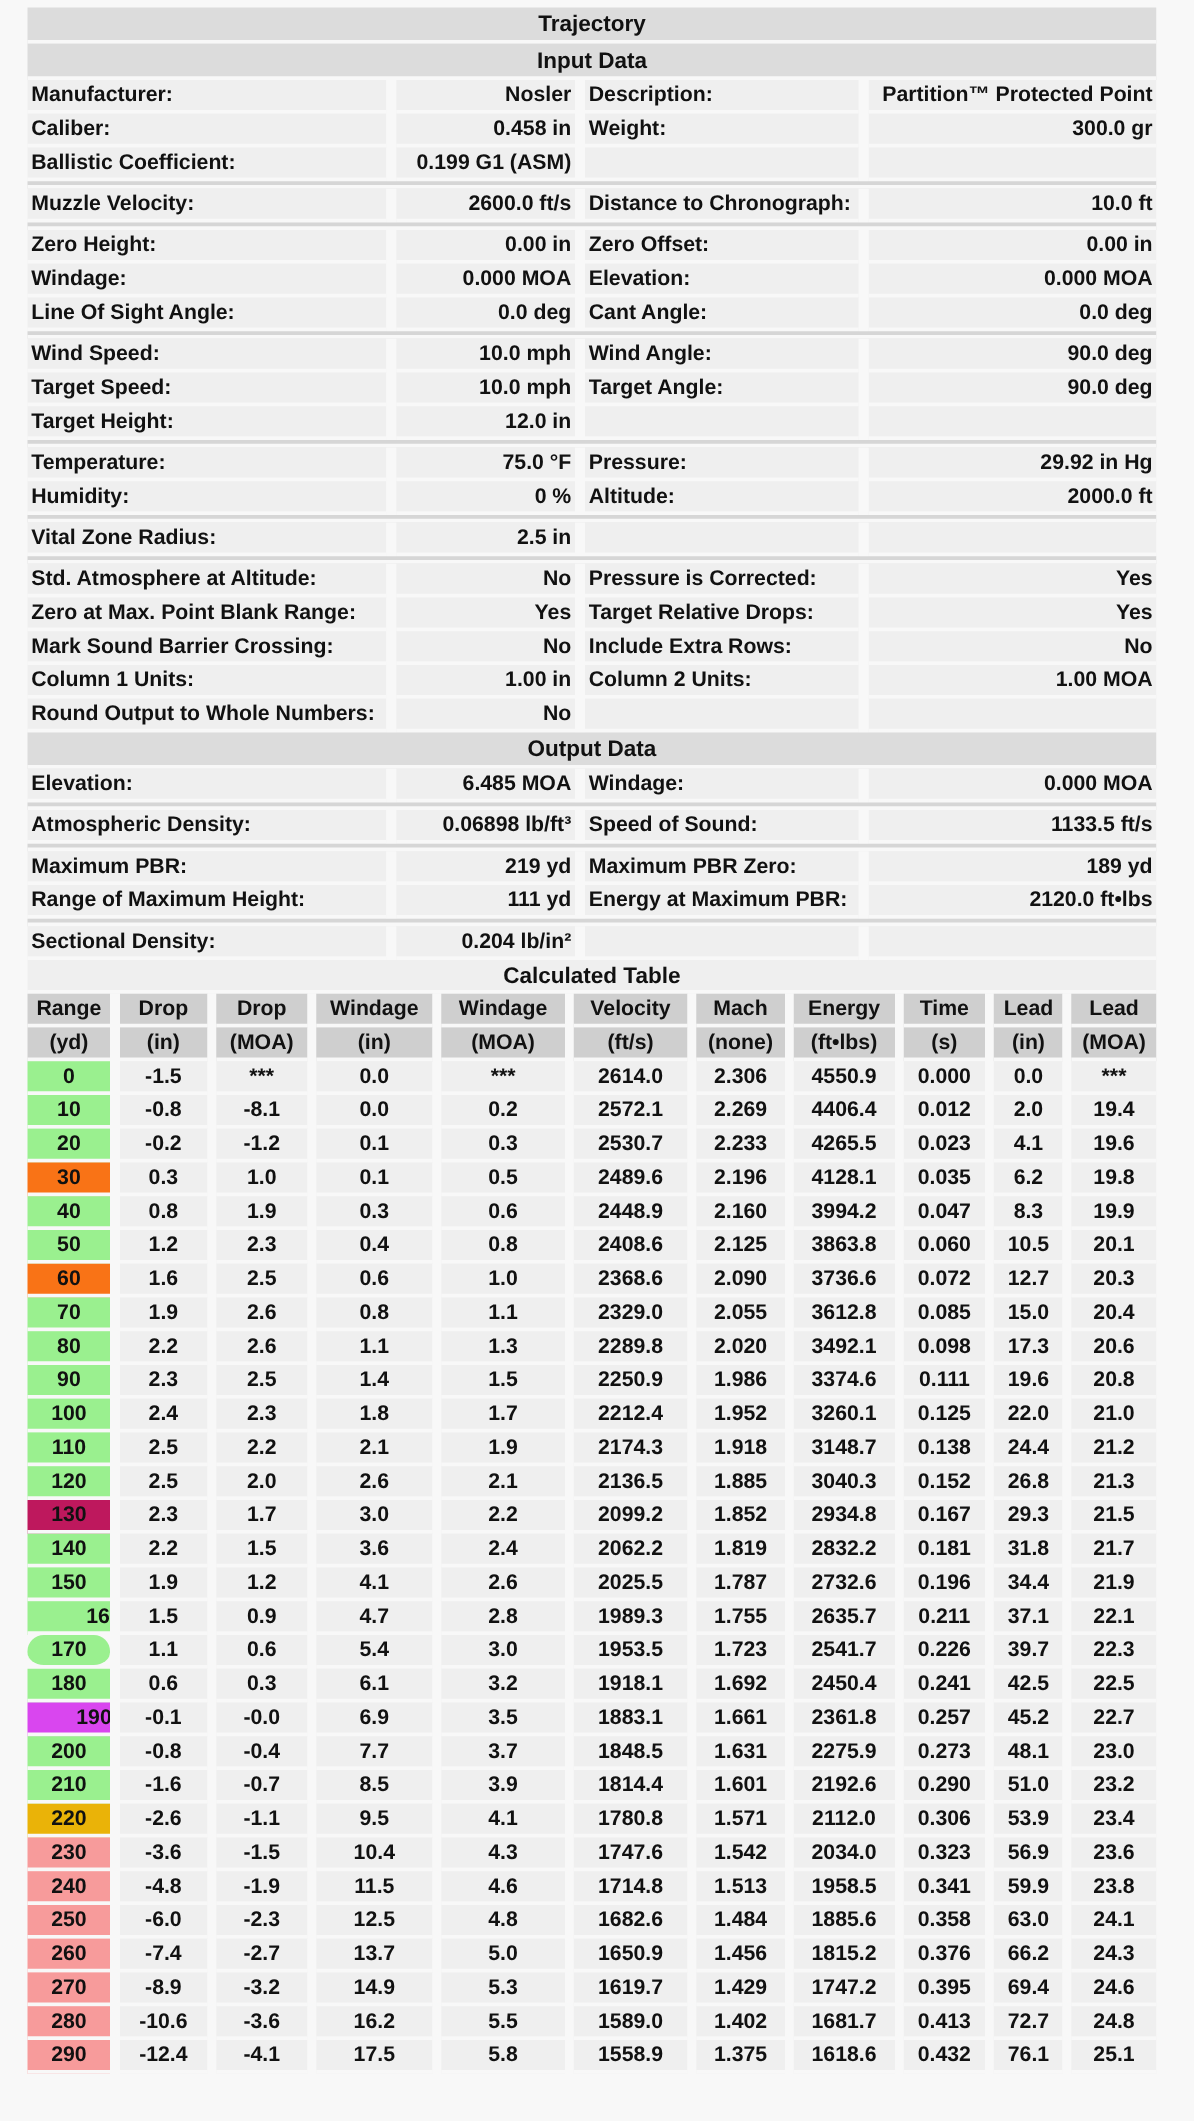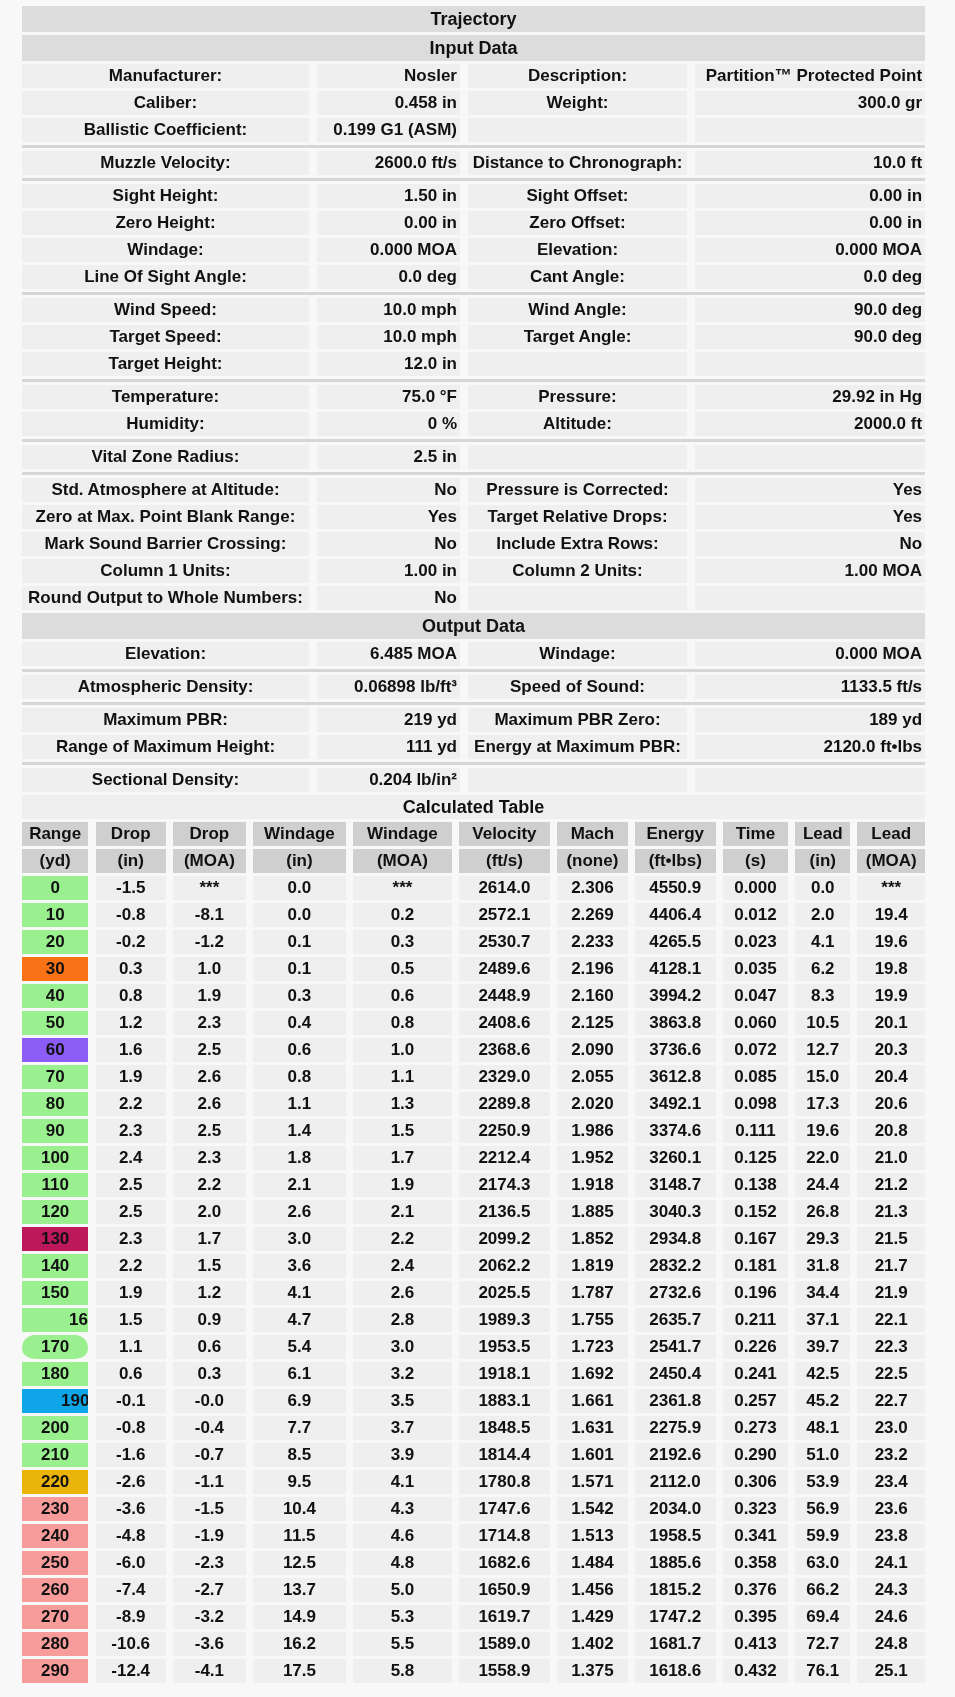--- a/index.html
+++ b/index.html
@@ -9,21 +9,21 @@
     font-family:"Liberation Sans", "DejaVu Sans", sans-serif;
     color:#111;
   }
   .wrap { position:absolute; left:22px; top:6px; width:903px; }
   table { border-collapse:separate; border-spacing:0; width:903px; table-layout:fixed; }
   td, th { padding:0 3px; font-size:17px; font-weight:bold; white-space:nowrap; overflow:hidden; }
   .hdr td { background:#dcdcdc; text-align:center; height:26px; font-size:18px; border-bottom:3px solid #f8f8f8; }
   .kv td { background:#efefef; height:24px; border-bottom:3px solid #f8f8f8; }
   .kv td.gap { background:#f8f8f8; padding:0; }
   .kv td.v { text-align:right; }
-  .kv td.l { text-align:center; }
+  .kv td.l { text-align:left; }
   .sep td { height:3px; padding:0; background:#d6d6d6; border-bottom:3px solid #f8f8f8; }
   .calc { margin-top:0; }
   .calc th { background:#cfcfcf; text-align:center; height:24px; font-weight:bold; border-bottom:3px solid #f8f8f8; }
   .calc td { background:#efefef; text-align:center; height:24px; border-bottom:3px solid #f8f8f8; }
   .calc td.g, .calc th.g { background:#f8f8f8; padding:0; }
   .calc td.ok { background:#9af08f; }
   .calc td.bad { background:#f79b9b; }
 </style>
 </head>
 <body>
@@ -80,29 +80,20 @@
           <td class="l">Muzzle Velocity:</td>
           <td class="gap"></td>
           <td class="v">2600.0 ft/s</td>
           <td class="gap"></td>
           <td class="l">Distance to Chronograph:</td>
           <td class="gap"></td>
           <td class="v">10.0 ft</td>
         </tr>
         <tr class="sep">
           <td colspan="7"></td>
-        </tr>
-        <tr class="kv">
-          <td class="l">Sight Height:</td>
-          <td class="gap"></td>
-          <td class="v">1.50 in</td>
-          <td class="gap"></td>
-          <td class="l">Sight Offset:</td>
-          <td class="gap"></td>
-          <td class="v">0.00 in</td>
         </tr>
         <tr class="kv">
           <td class="l">Zero Height:</td>
           <td class="gap"></td>
           <td class="v">0.00 in</td>
           <td class="gap"></td>
           <td class="l">Zero Offset:</td>
           <td class="gap"></td>
           <td class="v">0.00 in</td>
         </tr>
@@ -505,21 +496,21 @@
           <td class="g"></td>
           <td>3863.8</td>
           <td class="g"></td>
           <td>0.060</td>
           <td class="g"></td>
           <td>10.5</td>
           <td class="g"></td>
           <td>20.1</td>
         </tr>
         <tr>
-          <td class="ok" style="background: #8b5cf6;">60</td>
+          <td class="ok" style="background: #f97316;">60</td>
           <td class="g"></td>
           <td>1.6</td>
           <td class="g"></td>
           <td>2.5</td>
           <td class="g"></td>
           <td>0.6</td>
           <td class="g"></td>
           <td>1.0</td>
           <td class="g"></td>
           <td>2368.6</td>
@@ -804,21 +795,21 @@
           <td class="g"></td>
           <td>2450.4</td>
           <td class="g"></td>
           <td>0.241</td>
           <td class="g"></td>
           <td>42.5</td>
           <td class="g"></td>
           <td>22.5</td>
         </tr>
         <tr>
-          <td class="ok" style="background: #0ea5e9; padding-left: 39px;">190</td>
+          <td class="ok" style="background: #d946ef; padding-left: 39px;">190</td>
           <td class="g"></td>
           <td>-0.1</td>
           <td class="g"></td>
           <td>-0.0</td>
           <td class="g"></td>
           <td>6.9</td>
           <td class="g"></td>
           <td>3.5</td>
           <td class="g"></td>
           <td>1883.1</td>

